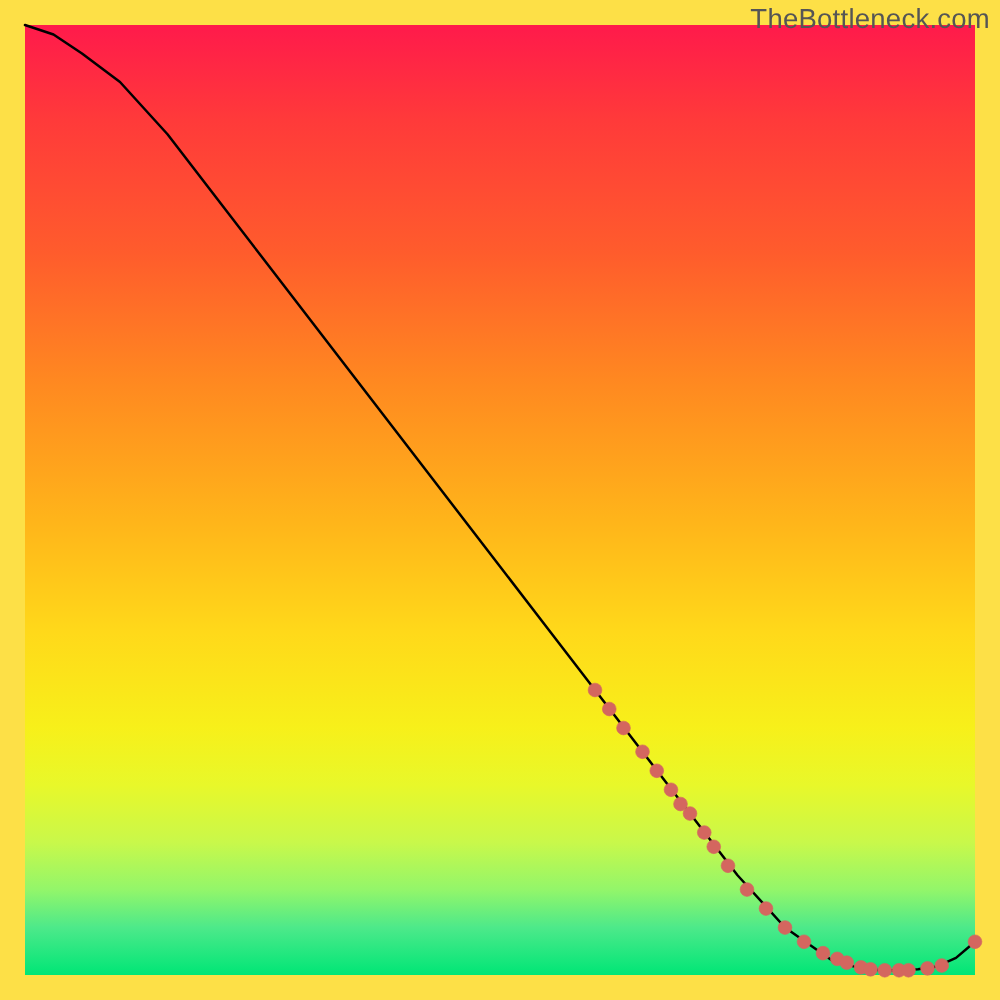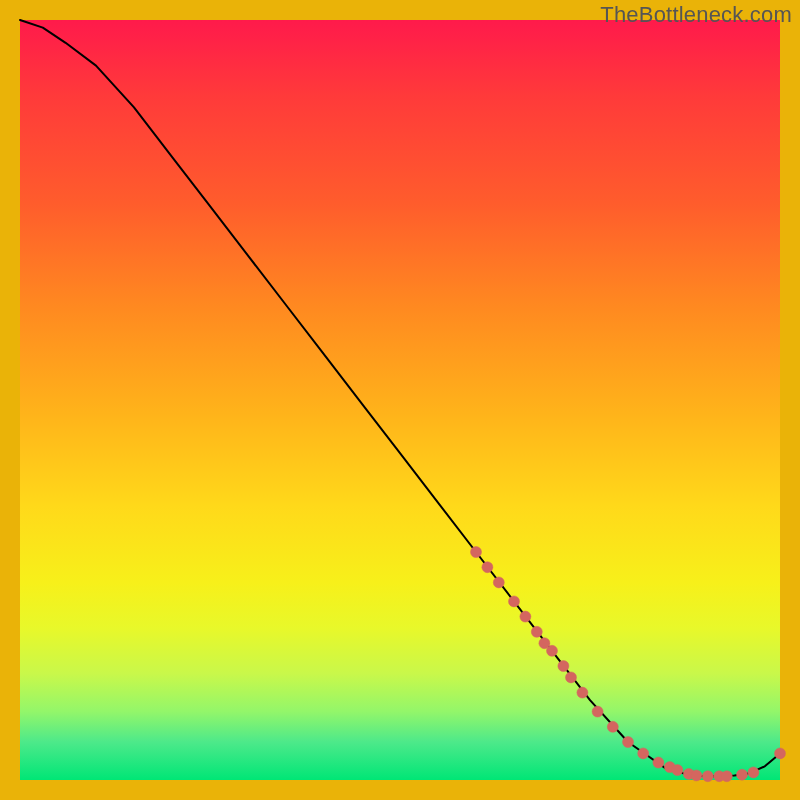--- a/index.html
+++ b/index.html
@@ -1,21 +1,21 @@
 <!DOCTYPE html>
 <html><head>
 <meta charset="utf-8">
 <style>
   * { margin: 0; padding: 0; box-sizing: border-box; }
   html, body { width: 800px; height: 800px; background: #000; overflow: hidden; }
   .stage {
     position: relative;
     width: 800px;
     height: 800px;
-    background: #eab308;
+    background: #fde047;
   }
   .plot-area {
     position: absolute;
     left: 20px;
     top: 20px;
     width: 760px;
     height: 760px;
     background: linear-gradient(
       to bottom,
       #ff1a4b 0%,

